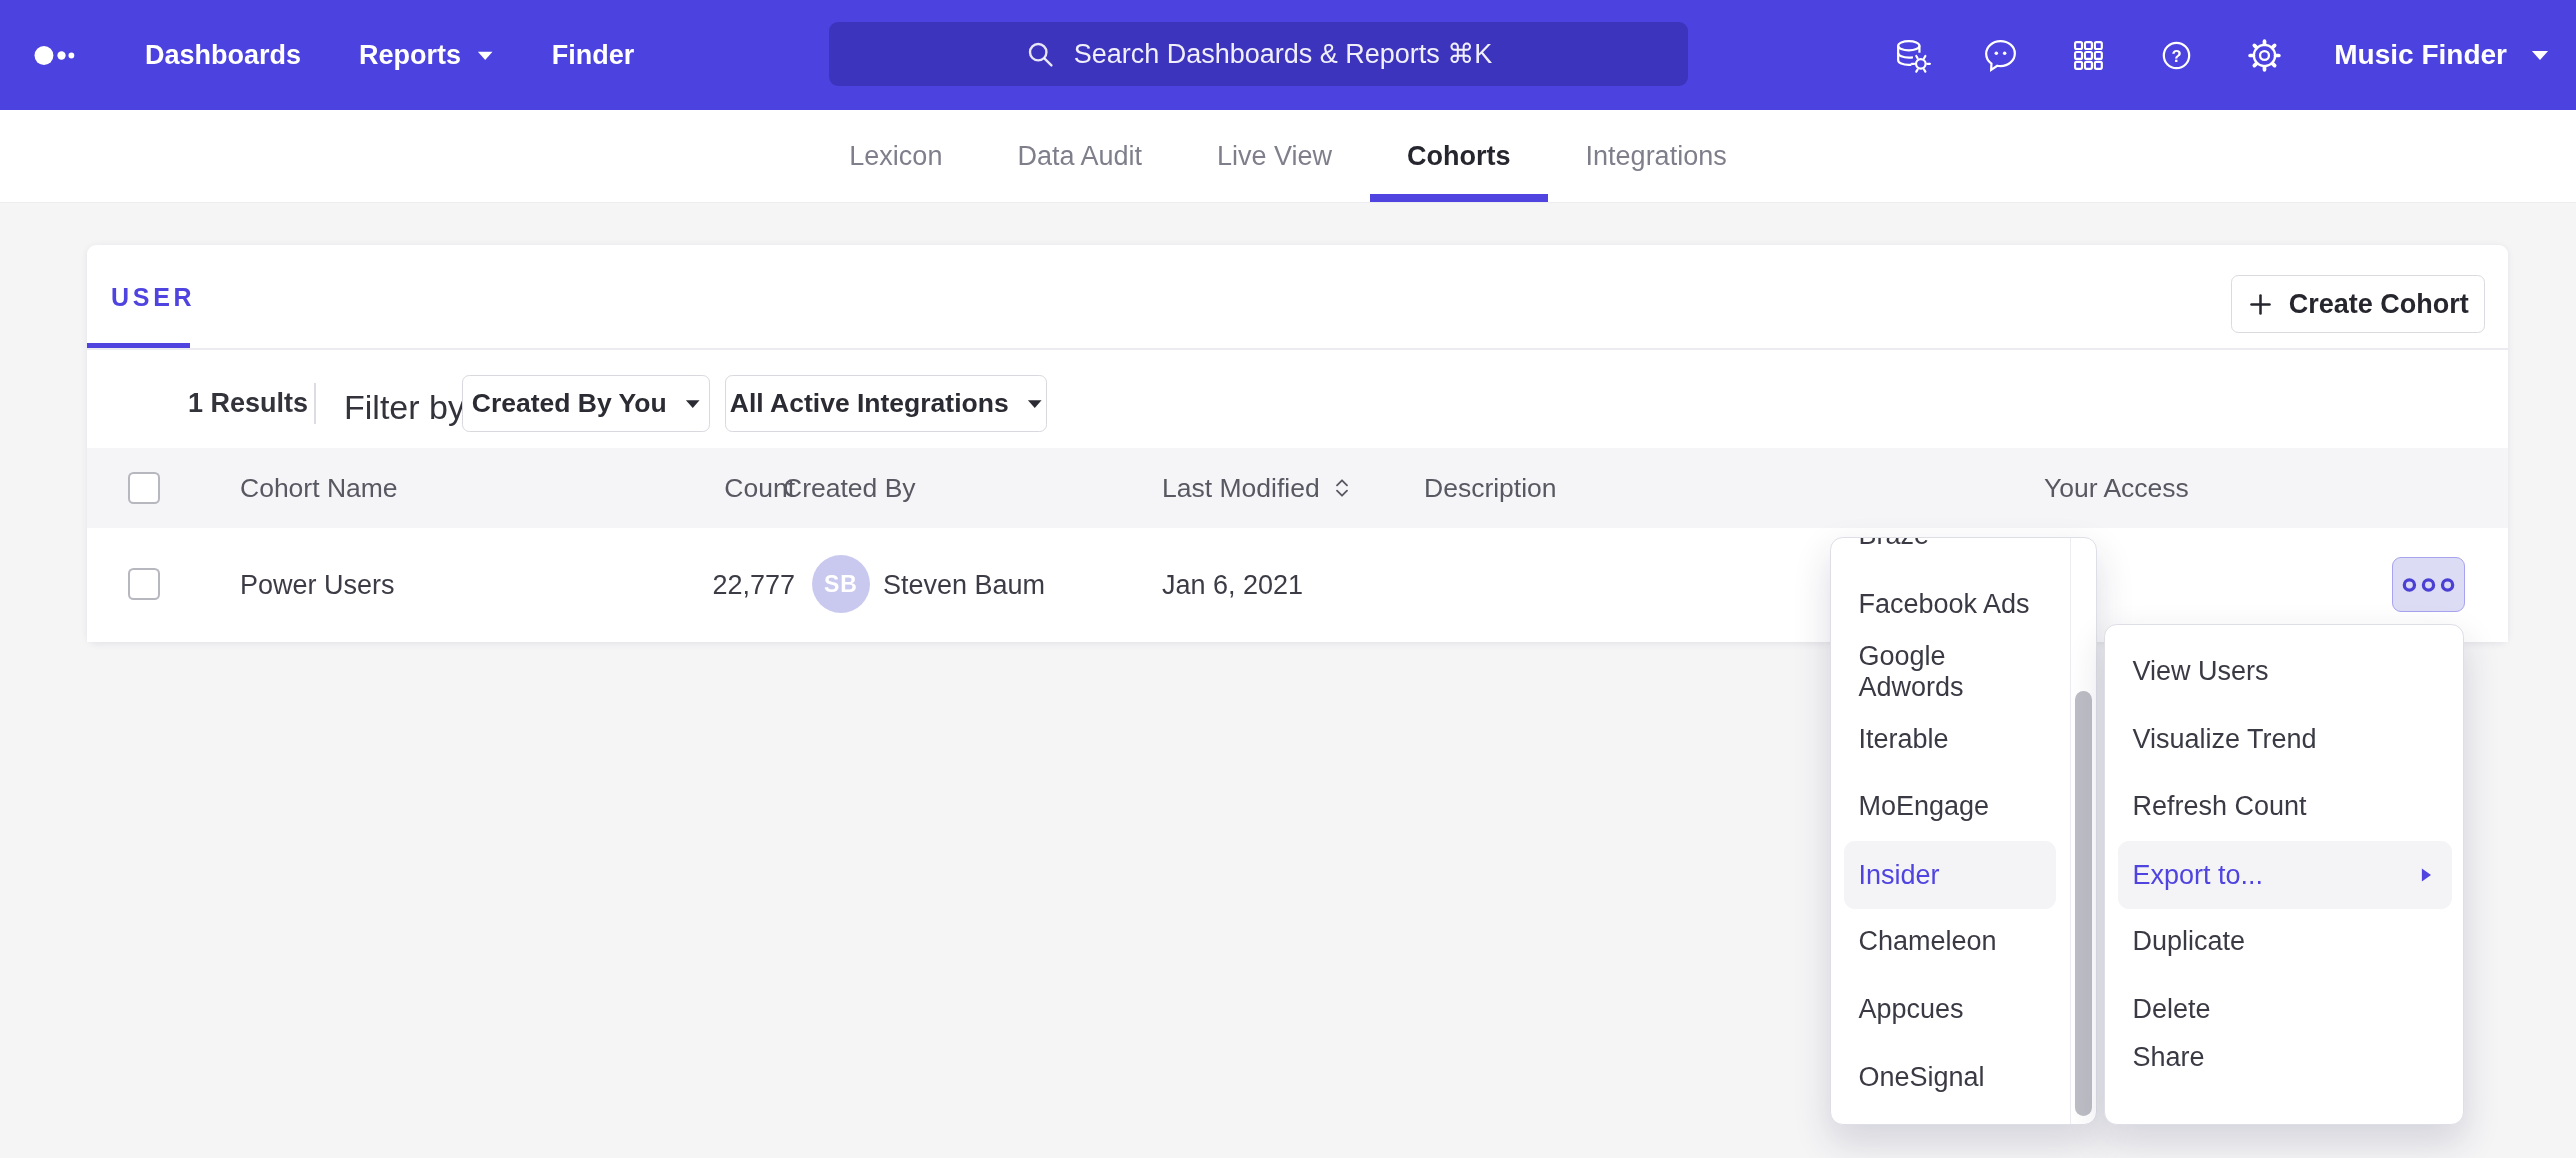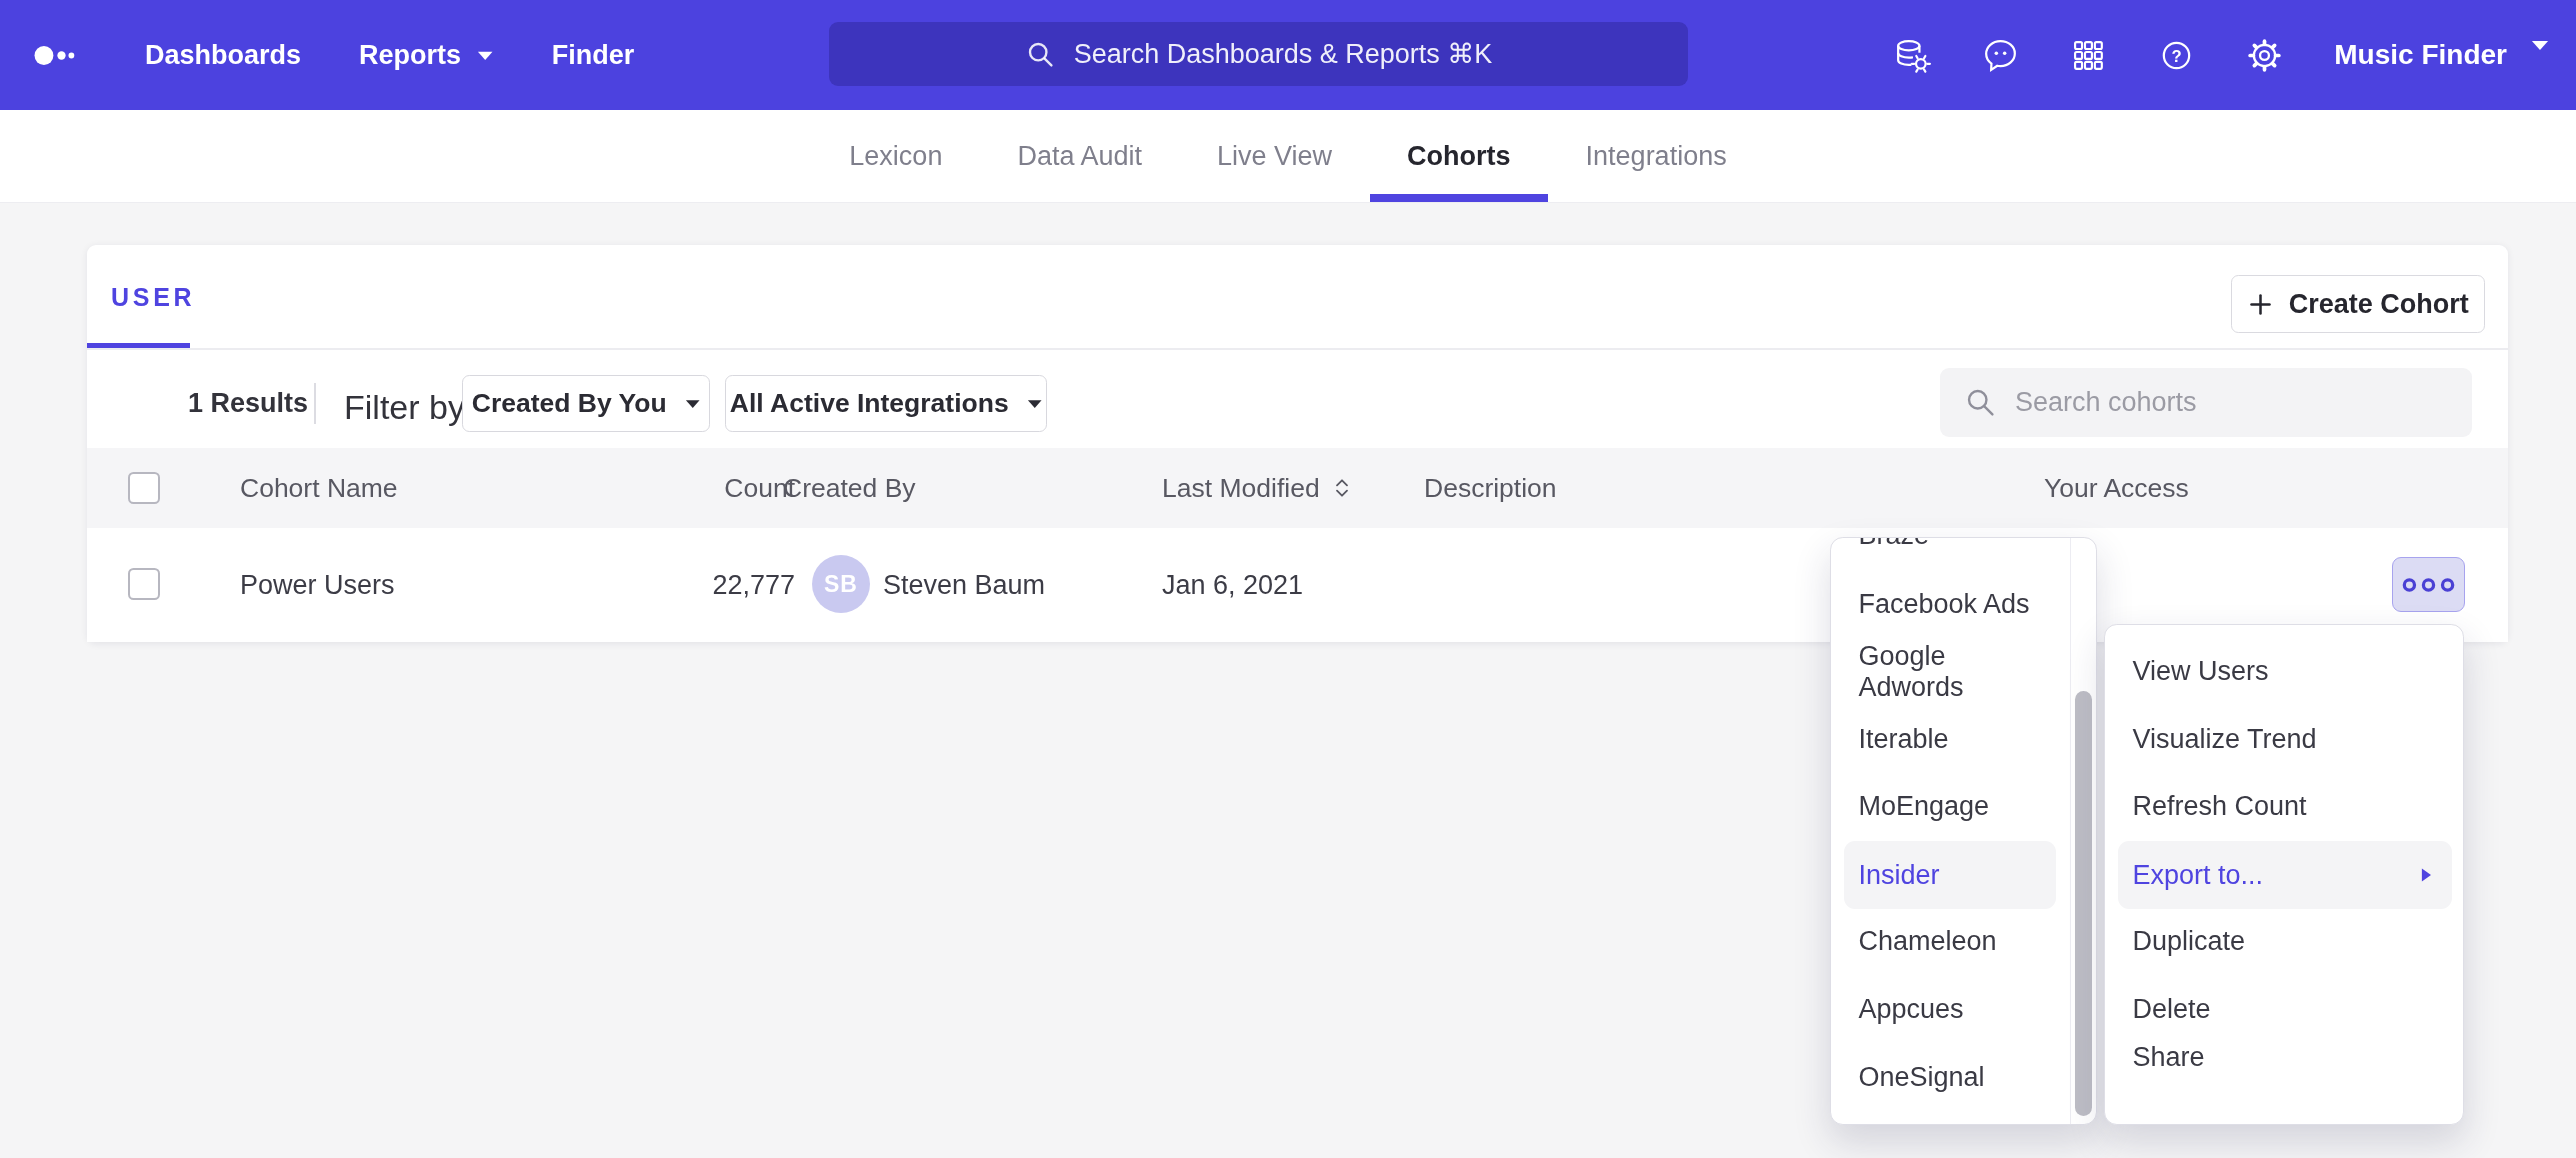--- a/index.html
+++ b/index.html
@@ -17,21 +17,21 @@
     background:#4c42df; display:flex; align-items:center; z-index:10; }
   .logo { margin-left:33px; }
   .nav { display:flex; margin-left:64px; gap:58px; align-items:center;text-align:center; }
   .nav-item { color:#fff; font-size:27px; font-weight:700; display:flex; align-items:center; gap:16.4px; cursor:pointer; }
   .global-search { position:absolute; left:829px; top:22px; width:859px; height:64px;
     background:rgba(10,5,70,0.22); border-radius:9px;
     display:flex; align-items:center; justify-content:center; gap:18px;
     color:rgba(255,255,255,0.92); font-size:27px; cursor:text; }
   .topbar-right { position:absolute; right:27px; top:0; height:110px; display:flex; align-items:center; gap:51px; }
   .tb-icon { width:37px; height:37px; cursor:pointer; }
-  .project { display:flex; align-items:flex-start; gap:24px; color:#fff; font-weight:700; font-size:28px; cursor:pointer; }
+  .project { display:flex; align-items:center; gap:24px; color:#fff; font-weight:700; font-size:28px; cursor:pointer; }
 
   
   .tabsbar { position:absolute; top:110px; left:0; width:100%; height:93px; background:#fff;
     display:flex; justify-content:center; gap:75px; border-bottom:0.9px solid #ededf1; z-index:5; }
   .tab { display:flex; align-items:center; font-size:27px; color:#7f7f8c; position:relative; cursor:pointer; }
   .tab.active { color:#26262e; font-weight:700; }
   .tab.active::after { content:""; position:absolute; left:-37px; right:-37px; bottom:0; height:8.2px; background:#4f44e0; }
 
   
   .card { position:absolute; left:87px; top:245px; width:2421px; height:397px;
@@ -232,27 +232,20 @@
     <svg width="15.5" height="10" viewBox="0 0 17 11">
         <polygon points="1,1.5 16,1.5 8.5,10" fill="#2b2b33"></polygon>
       </svg>
   </div>
   <div class="filter-btn fb2">
     <span>All Active Integrations</span>
     <svg width="15.5" height="10" viewBox="0 0 17 11">
         <polygon points="1,1.5 16,1.5 8.5,10" fill="#2b2b33"></polygon>
       </svg>
   </div>
-  <div class="cohort-search">
-    <svg width="33" height="33" viewBox="0 0 36 36" fill="none" stroke="#8f8f9a" stroke-width="2.6">
-      <circle cx="15" cy="15" r="9.5"></circle>
-        <line x1="22.5" y1="22.5" x2="31" y2="31" stroke-linecap="round"></line>
-    </svg>
-    <span>Search cohorts</span>
-  </div>
 
   <div class="thead">
     <div class="cb" style="position:absolute; left:41px; top:24px;"></div>
     <div class="cell c-name">
         <span>Cohort Name</span>
       </div>
     <div class="cell c-count">
         <span>Count</span>
       </div>
     <div class="cell c-created">

